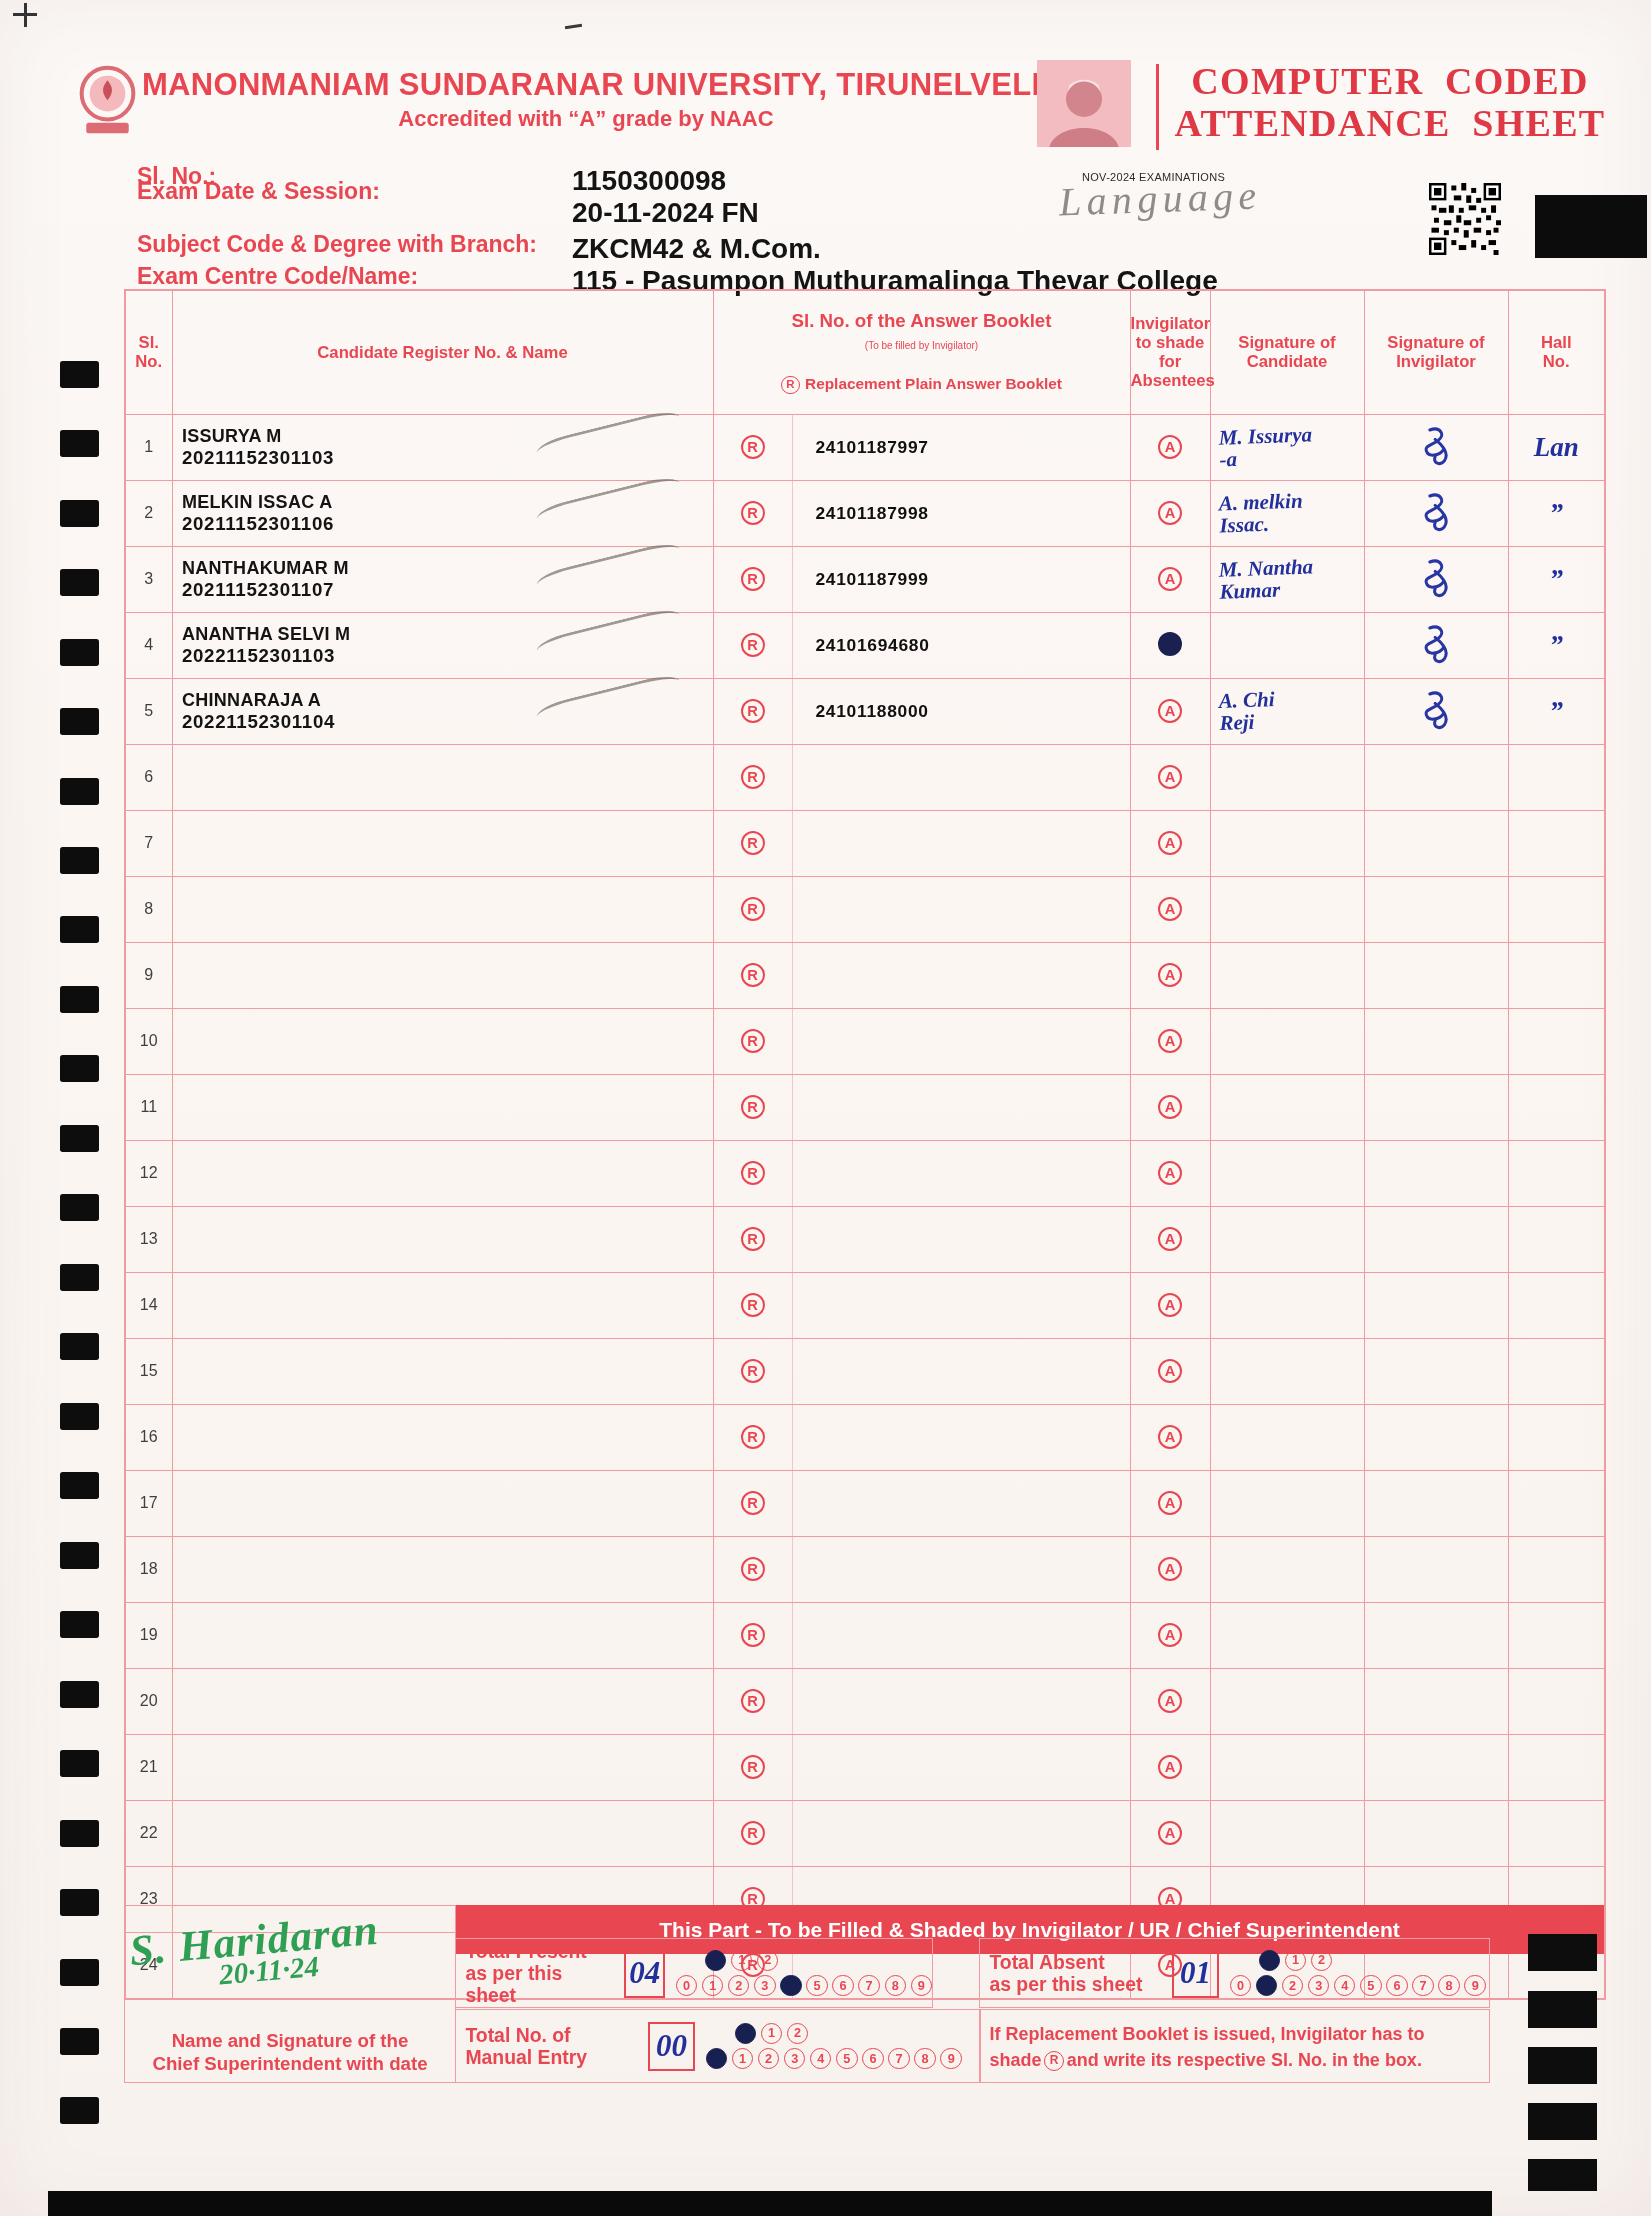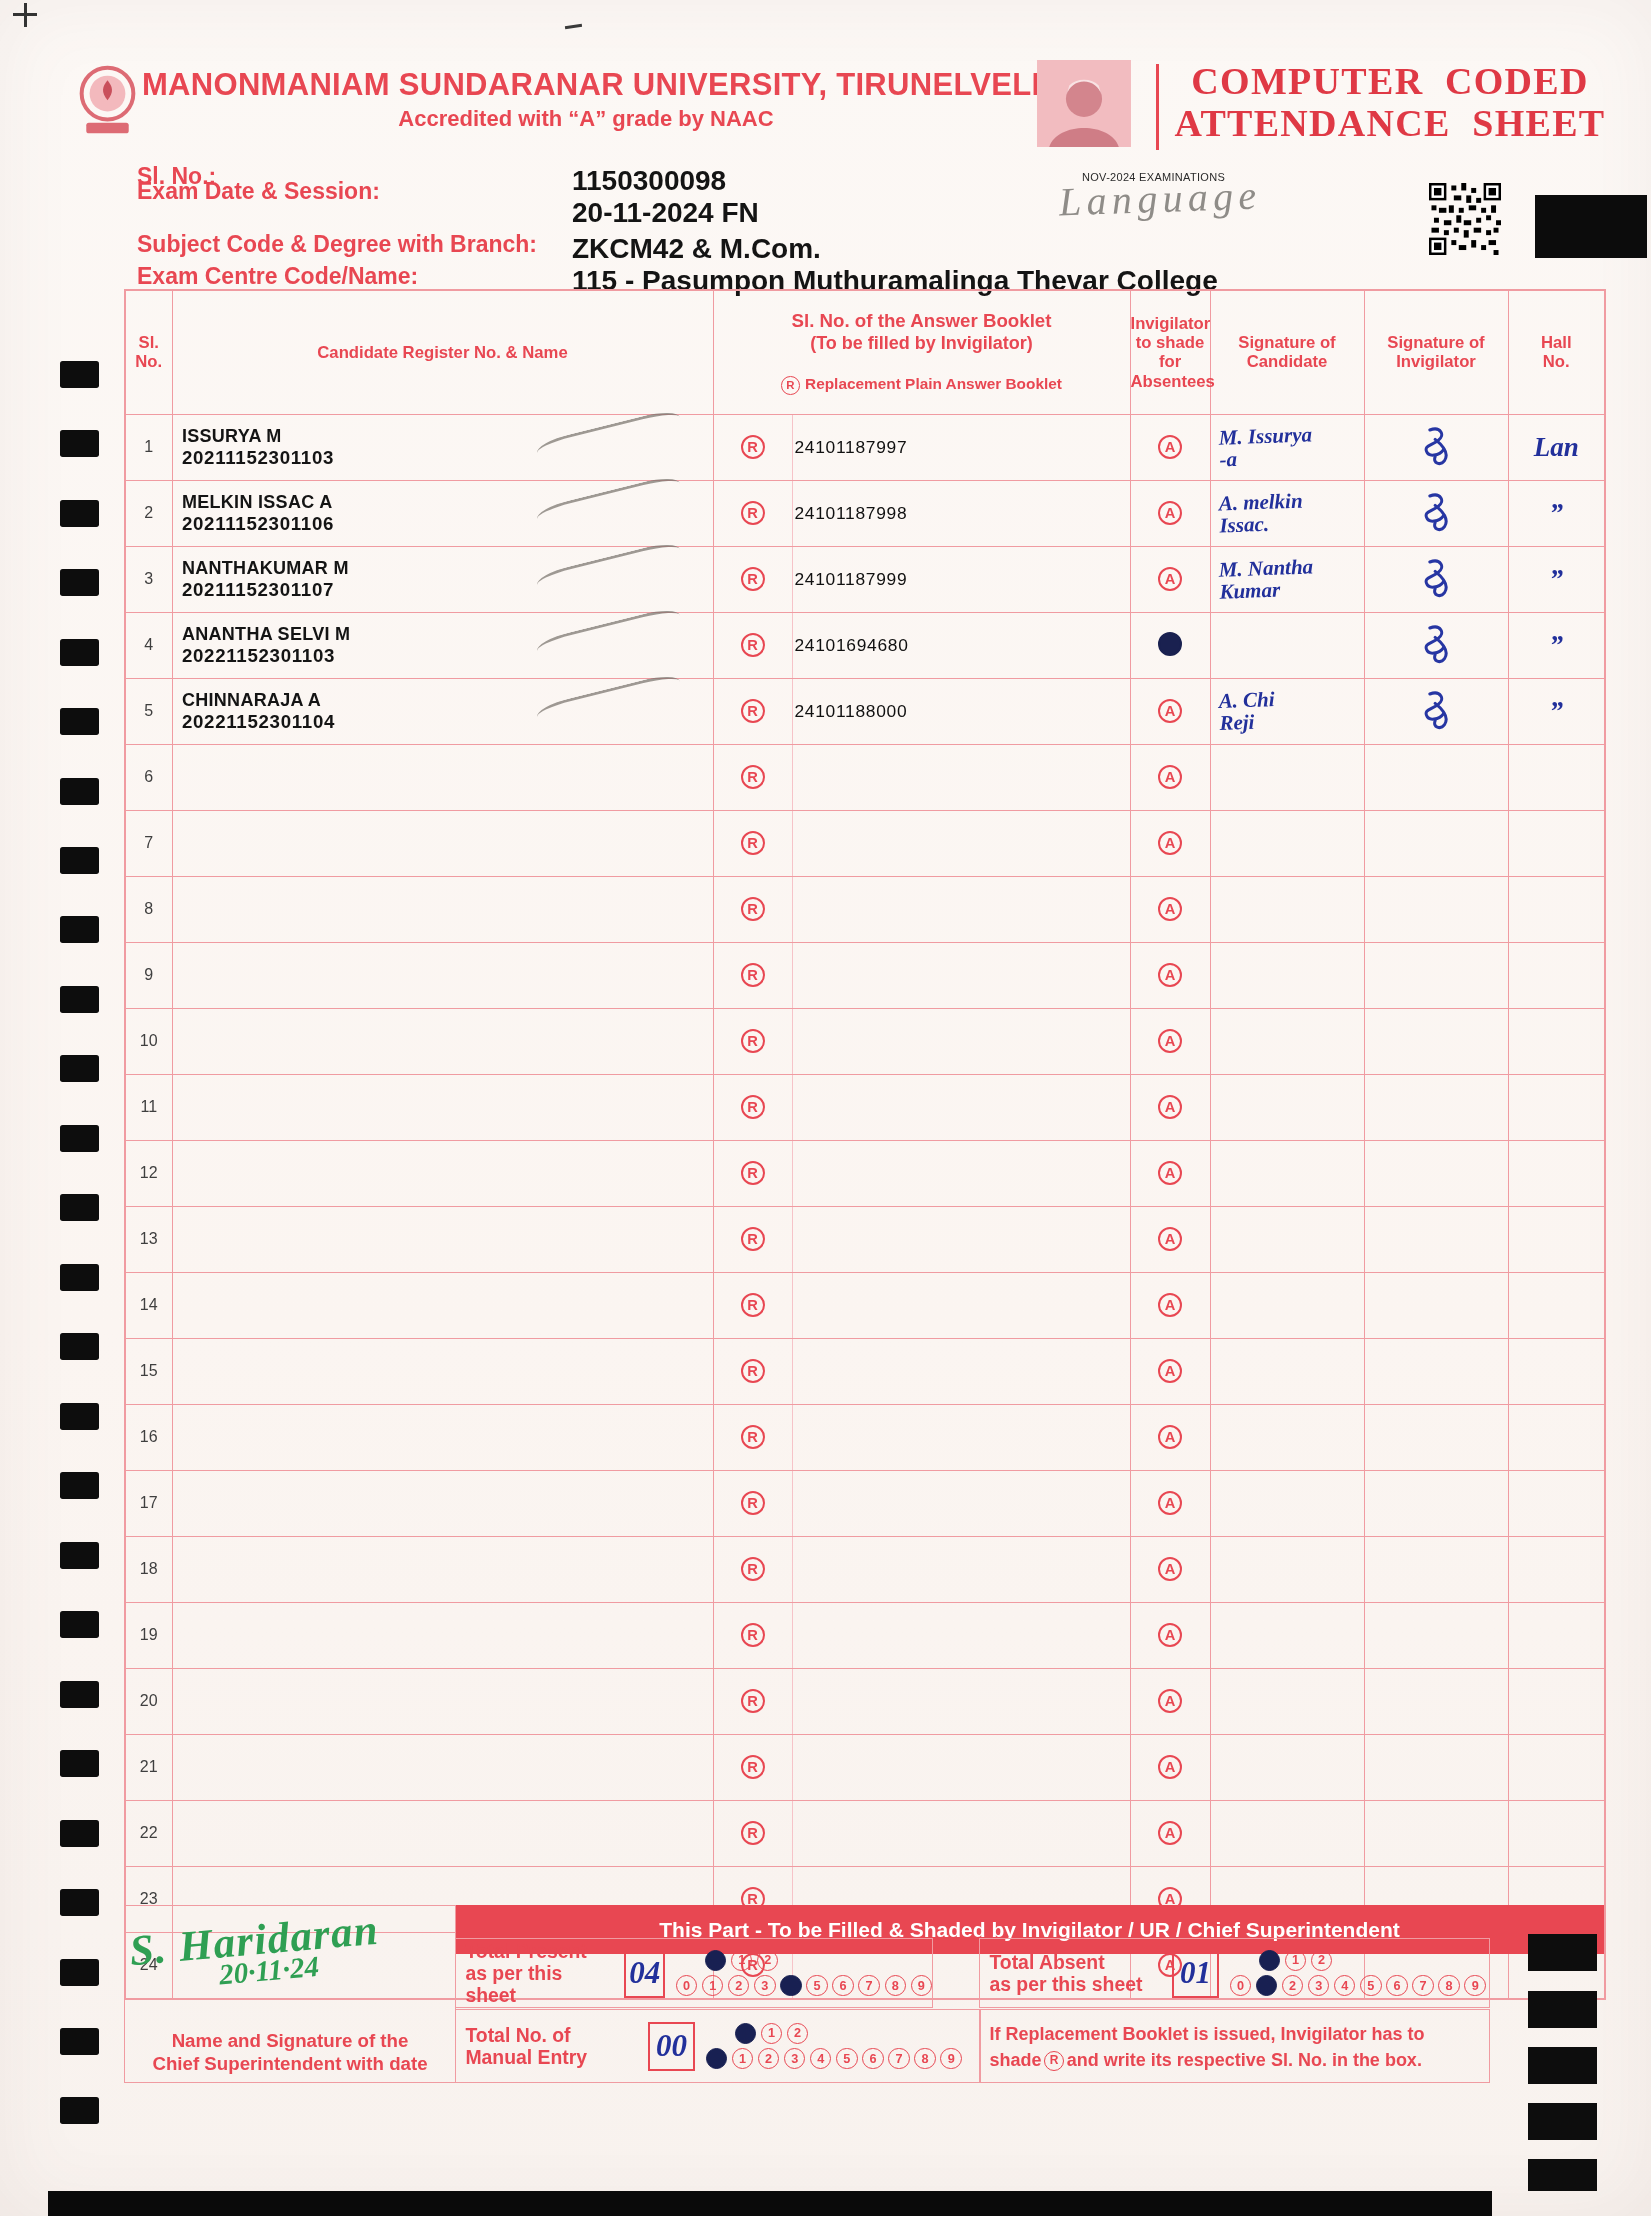--- a/index.html
+++ b/index.html
@@ -41,32 +41,32 @@
 
   
   .sheet-table{position:absolute;left:124px;top:289px;width:1480px;border-collapse:collapse;table-layout:fixed}
   .sheet-table th,.sheet-table td{border:1.3px solid var(--line)}
   .sheet-table{border:2px solid var(--line)}
   .sheet-table thead th{height:52px;color:var(--red);font-weight:bold;vertical-align:middle;
                         text-align:center;white-space:pre-line;line-height:1.15;font-size:16.7px}
   .h-cand{font-size:20px}
   .h-abs{font-size:12.7px}
   .h-book .bk1{font-size:18.7px}
-  .h-book .bk-note{font-size:18px;font-weight:bold}
+  .h-book .bk-note{font-size:10px;font-weight:normal}
   .h-book .bk2{font-size:15.4px;margin-top:2.7px}
   .sheet-table td{height:65px;vertical-align:middle}
   .c-sl{text-align:center;color:#3f3f3f;font-size:16px}
   .c-cand{padding-left:9.4px;position:relative}
   .nm{font-size:18px;font-weight:bold;color:#141414;letter-spacing:0.3px}
   .rg{font-size:18.7px;font-weight:bold;color:#141414;letter-spacing:0.7px}
   .c-book{padding:0}
   .book-flex{display:flex;align-items:center;height:65px}
   .r-zone{width:79px;min-width:79px;display:flex;justify-content:center;align-items:center;height:100%;
           border-right:1.3px solid var(--line-soft)}
-  .bookno{margin-left:2px;font-size:17.4px;font-weight:normal;color:#101010;letter-spacing:0.7px}
+  .bookno{margin-left:23px;font-size:17.4px;font-weight:bold;color:#101010;letter-spacing:0.7px}
   .c-abs,.c-sigi,.c-hall{text-align:center}
   .circ{display:inline-flex;align-items:center;justify-content:center;width:24px;height:24px;
         border:2px solid var(--red);border-radius:50%;color:var(--red);font-size:14.7px;font-weight:bold}
   .circ.small{width:18.7px;height:18.7px;font-size:11.4px;border-width:1.3px;vertical-align:middle;margin-right:5.3px}
   .circ.tiny{width:20px;height:20px;font-size:12px;border-width:1.3px;vertical-align:middle;margin:0 2.7px}
   .circ.shaded{background:#1a2150;border-color:#1a2150;color:transparent}
   .c-sigc{padding-left:8px}
   .sig-ink{font-family:"Liberation Serif",serif;font-style:italic;font-weight:bold;color:var(--ink);
            font-size:21px;line-height:1.05;white-space:pre-line;display:inline-block;transform:rotate(-2deg)}
   .hall-ink{font-family:"Liberation Serif",serif;font-style:italic;font-weight:bold;color:var(--ink);font-size:27px}

